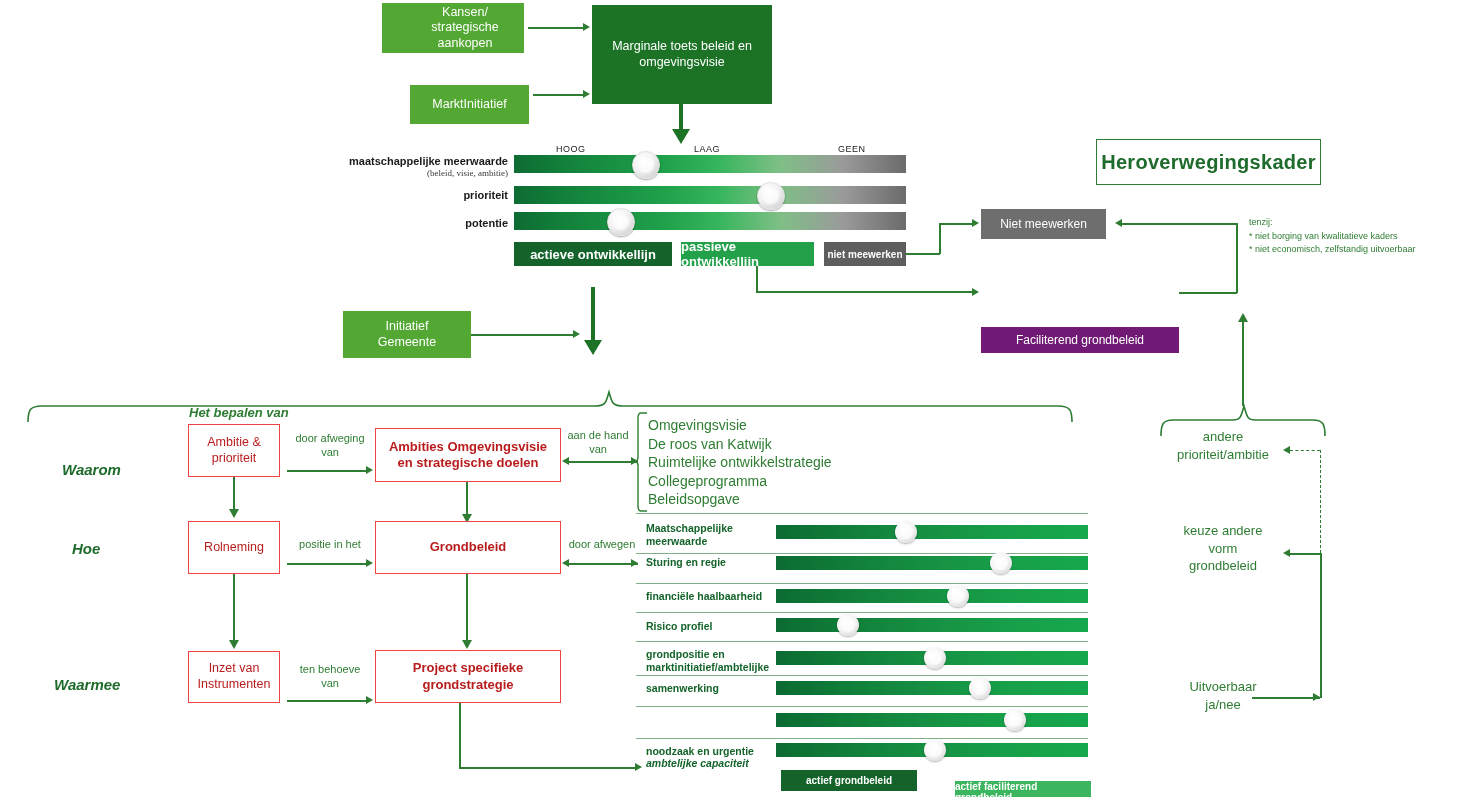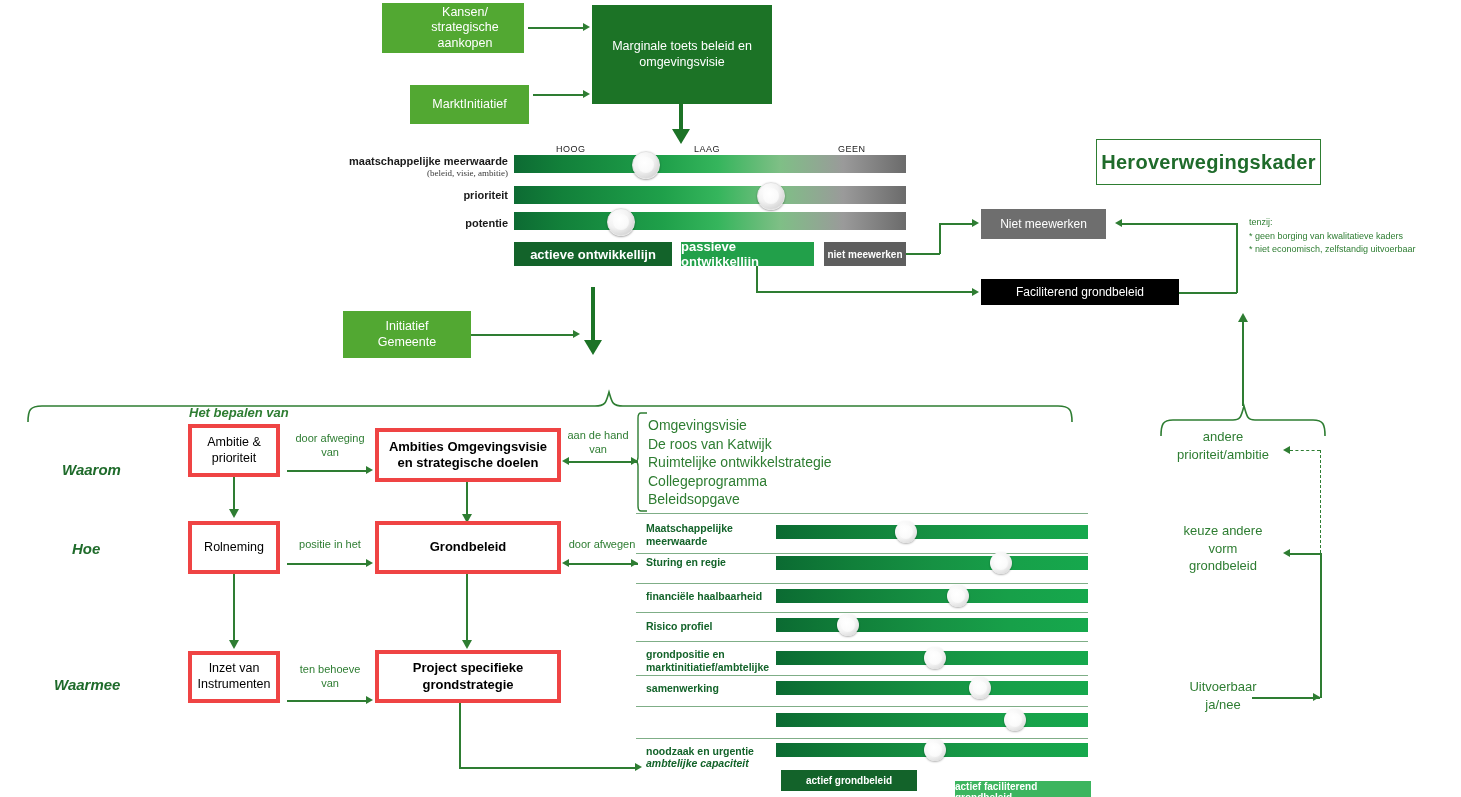--- a/index.html
+++ b/index.html
@@ -7,22 +7,22 @@
     width:1461px;height:797px;position:relative;overflow:hidden;
     font-family:"Liberation Sans", sans-serif;
     color:#1f6b2b;
   }
 
   
   .box{position:absolute;box-sizing:border-box;display:flex;align-items:center;justify-content:center;text-align:center;line-height:1.25;}
   .box.mid{background:#52A832;color:#ffffff;}
   .box.dark{background:#1C7326;color:#ffffff;}
   .box.grey{background:#6e6e6e;color:#ffffff;}
-  .box.lightgreen{background:#000000;color:#ffffff;}
-  .box.outline{background:#ffffff;border:4px solid #ef4444;color:#000000;}
+  .box.lightgreen{background:#701a75;color:#ffffff;margin-top:48px;}
+  .box.outline{background:#ffffff;border:1px solid #ef4444;color:#b91c1c;}
   .box.outline.bold{font-weight:bold;}
 
   
   .ln{position:absolute;background:#2e7d32;}
   .hl{height:1.5px;}
   .vl{width:1.5px;}
   .vl2{width:2px;}
   .thick{background:#1C7326;}
   .ahr{position:absolute;width:0;height:0;border-top:4px solid transparent;border-bottom:4px solid transparent;border-left:7px solid #2e7d32;}
   .ahl{position:absolute;width:0;height:0;border-top:4px solid transparent;border-bottom:4px solid transparent;border-right:7px solid #2e7d32;}
@@ -146,21 +146,21 @@
 <div class="ln hl" style="left:756px;top:291px;width:216px;"></div>
 <div class="ahr" style="left:972px;top:288px;"></div>
 
 <div class="ln hl" style="left:1122px;top:223px;width:115px;"></div>
 <div class="ahl" style="left:1115px;top:219px;"></div>
 <div class="ln vl" style="left:1236px;top:223px;height:70px;"></div>
 <div class="ln hl" style="left:1179px;top:292px;width:58px;"></div>
 
 <div class="small-note" style="left:1249px;top:216px;width:200px;">
   <div>tenzij:</div>
-  <div>* geen borging van kwalitatieve kaders</div>
+  <div>* niet borging van kwalitatieve kaders</div>
   <div>* niet economisch, zelfstandig uitvoerbaar</div>
 </div>
 
 <div class="title-box" style="left:1096px;top:139px;width:223px;height:44px;">
   <span>Heroverwegingskader</span>
 </div>
 
 <div class="box mid" style="left:343px;top:311px;width:128px;height:47px;font-size:12.5px;flex-direction:column;">
   <span>Initiatief</span>
   <span>Gemeente</span>

